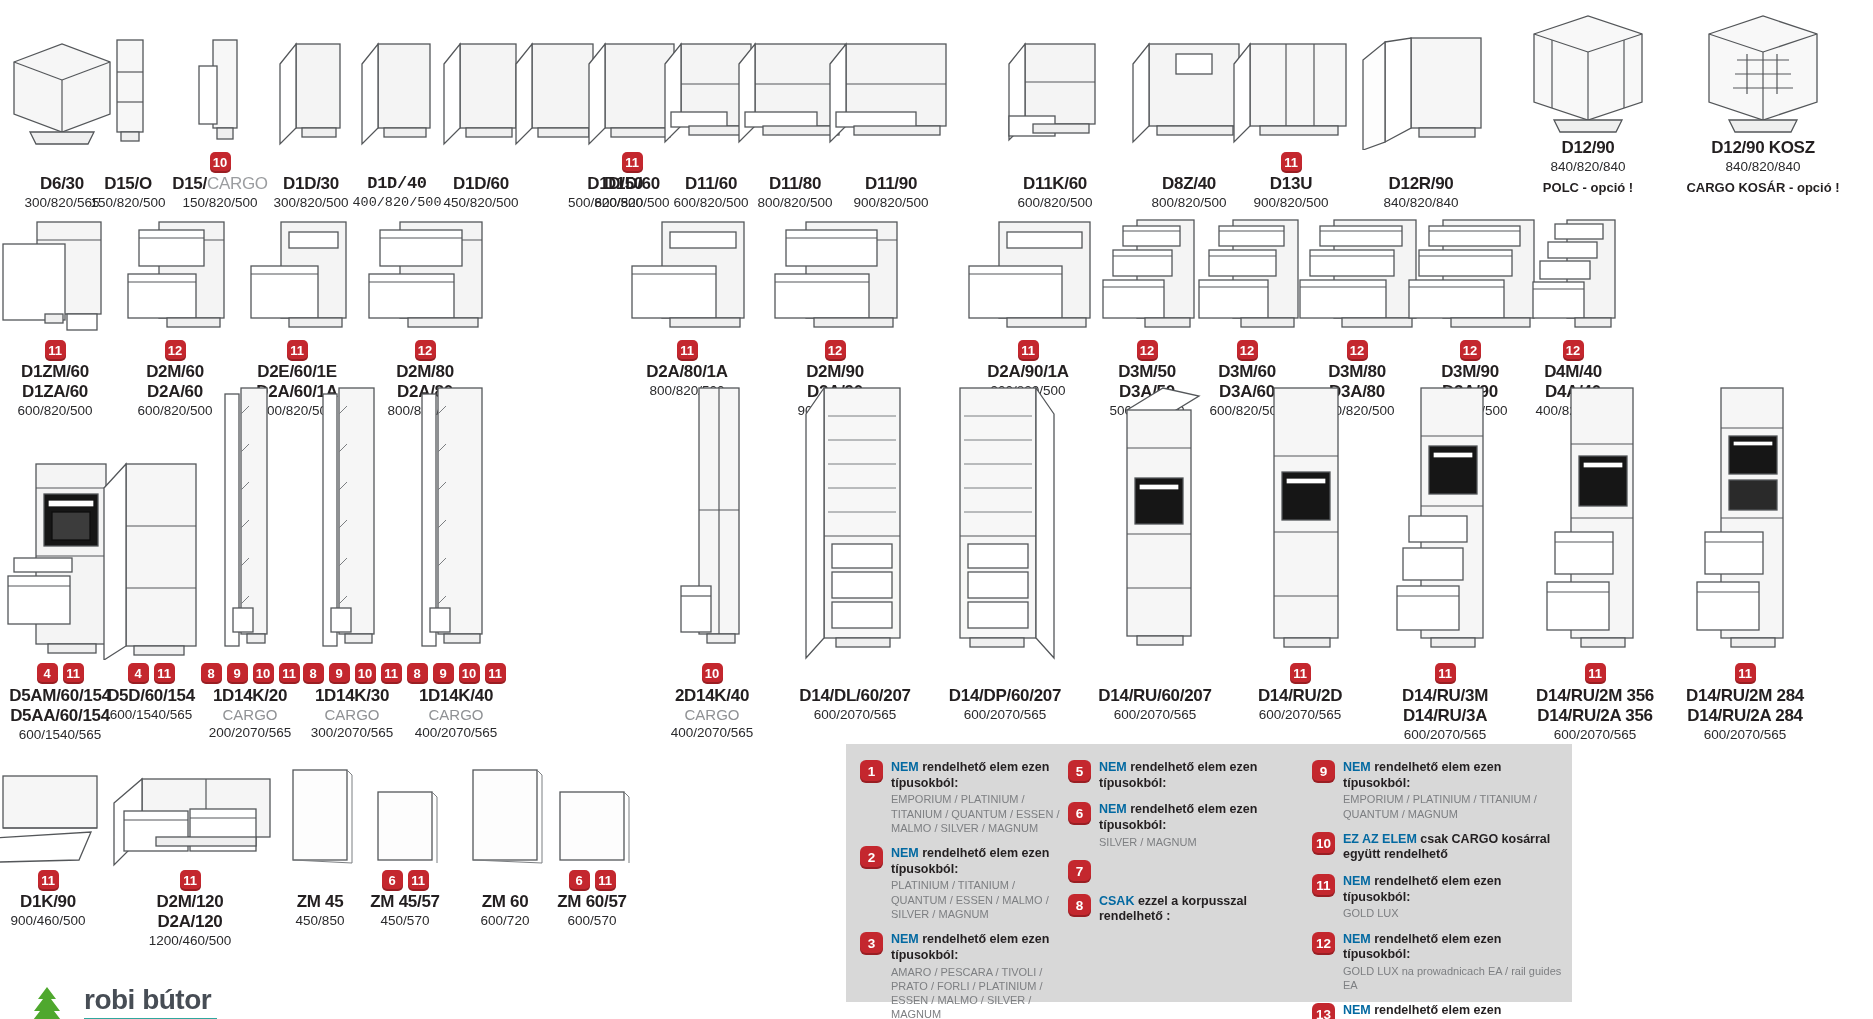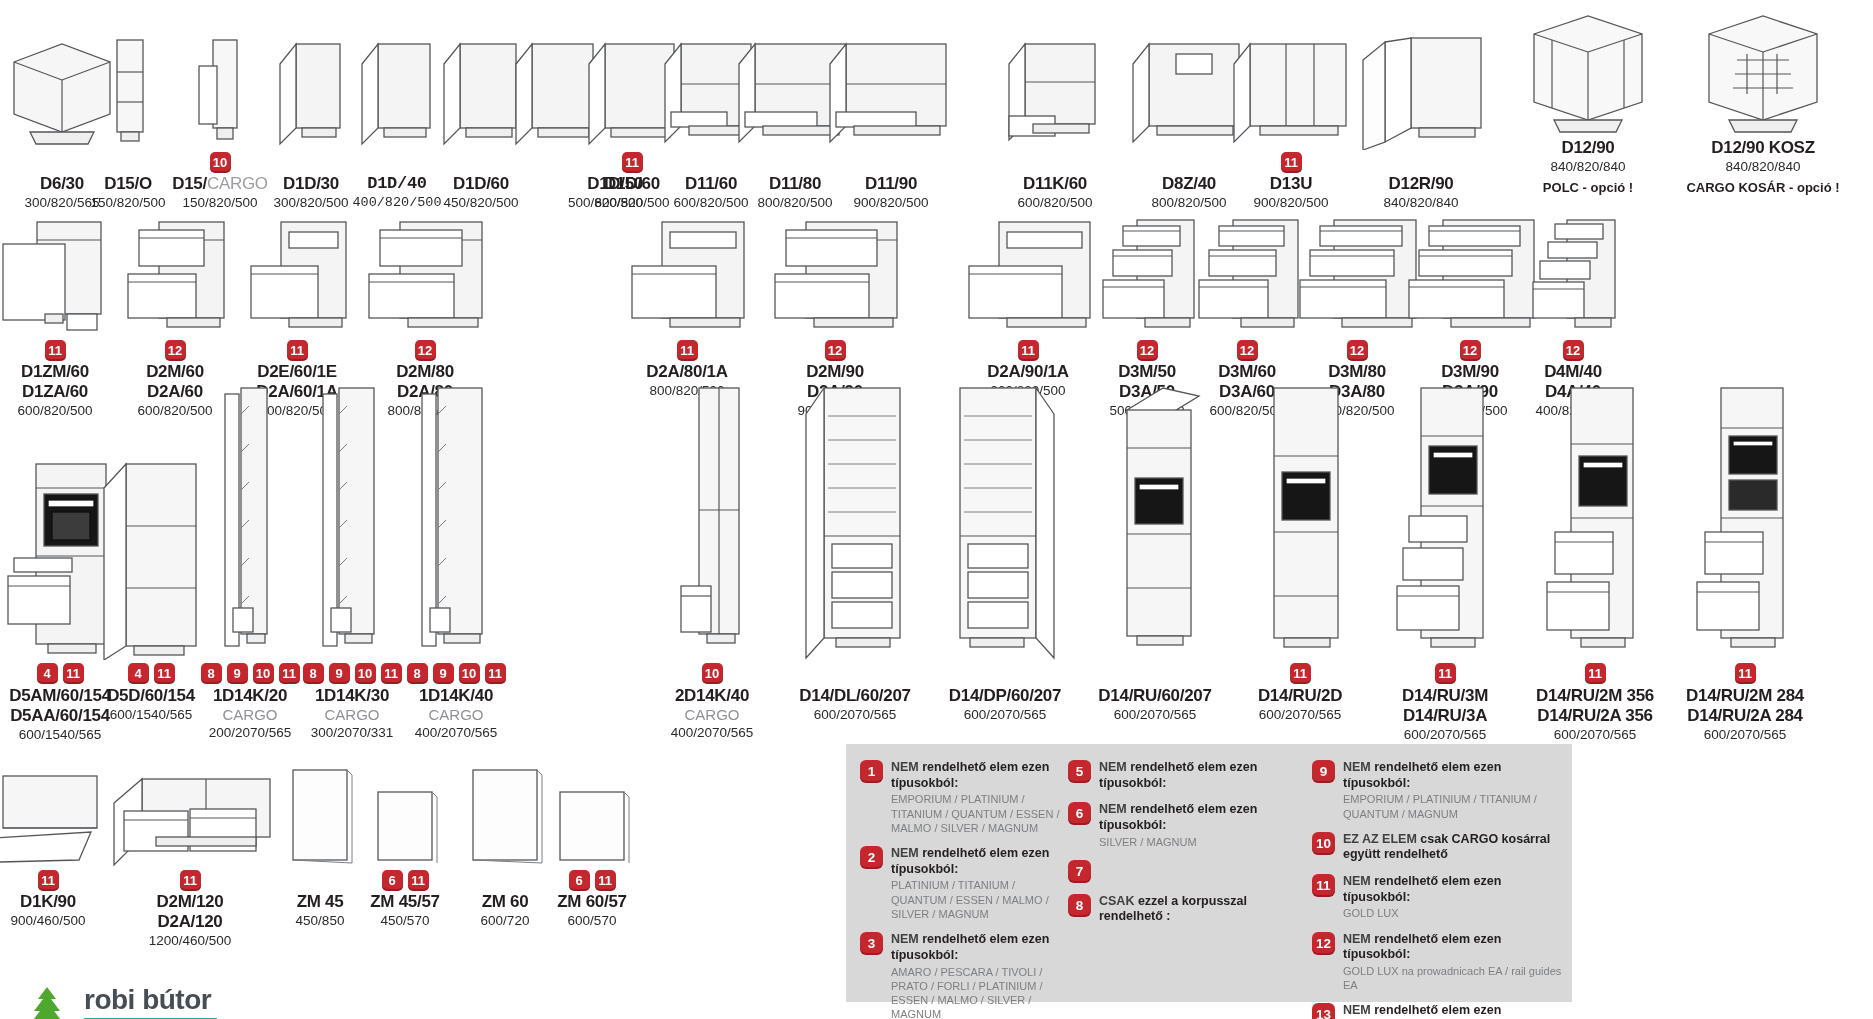--- a/index.html
+++ b/index.html
@@ -14,21 +14,21 @@
   .muted{color:#9b9da0;font-weight:normal;}
   .sub{font-size:15px;color:#8f9194;line-height:1.2;}
   .dims{font-size:13.5px;color:#2a2a2c;margin-top:1px;}
   .note{font-size:13px;font-weight:bold;margin-top:6px;color:#231f20;white-space:nowrap;}
   .legend{position:absolute;background:#d8d8d8;}
   .lcol{position:absolute;top:16px;}
   .litem{display:flex;gap:8px;margin-bottom:11px;text-align:left;}
   .lbadge{flex:0 0 23px;height:23px;border-radius:6px;background:#c4272e;color:#fff;font-weight:bold;
           font-size:13.5px;line-height:23px;text-align:center;box-shadow:inset 0 -2px 0 rgba(0,0,0,.22);}
   .lhead{font-size:12.5px;font-weight:bold;color:#231f20;line-height:1.25;}
-  .lred{color:#404040;}
+  .lred{color:#0369a1;}
   .llist{font-size:11px;color:#7d7f82;margin-top:1px;line-height:1.3;}
   .logo{position:absolute;display:flex;align-items:flex-start;gap:16px;margin-top:38px;}
   .logo-name{font-size:28px;font-weight:bold;color:#474d55;letter-spacing:-0.5px;line-height:1;}
   .logo-tag{display:inline-block;background:#2fa79e;color:#fff;font-size:15px;padding:3px 12px;margin-top:4px;}
 </style>
 </head>
 <body>
 
 <div id="canvas">
   <div id="rows">
@@ -637,21 +637,21 @@
         <div class="badges" style="height: 26px;">
           <span class="badge">8</span>
           <span class="badge">9</span>
           <span class="badge">10</span>
           <span class="badge">11</span>
         </div>
         <div>
           <div class="cname">1D14K/30</div>
         </div>
         <div class="sub">CARGO</div>
-        <div class="dims">300/2070/331</div>
+        <div class="dims">300/2070/565</div>
       </div>
       <div class="col" style="left: 368px; top: 384px;">
         <div class="draw" style="height: 276px;">
           <svg width="84" height="276" viewBox="0 0 84 276" xmlns="http://www.w3.org/2000/svg">
             <rect x="24" y="4" width="44" height="246" fill="#f6f6f6" stroke="#54575a" stroke-width="1.3"></rect>
             <rect x="8" y="10" width="14" height="252" fill="#ffffff" stroke="#54575a" stroke-width="1.3"></rect>
             <line x1="24" y1="30" x2="32" y2="22" stroke="#7b7e81" stroke-width="1"></line>
             <line x1="24" y1="68" x2="32" y2="60" stroke="#7b7e81" stroke-width="1"></line>
             <line x1="24" y1="106" x2="32" y2="98" stroke="#7b7e81" stroke-width="1"></line>
             <line x1="24" y1="144" x2="32" y2="136" stroke="#7b7e81" stroke-width="1"></line>

